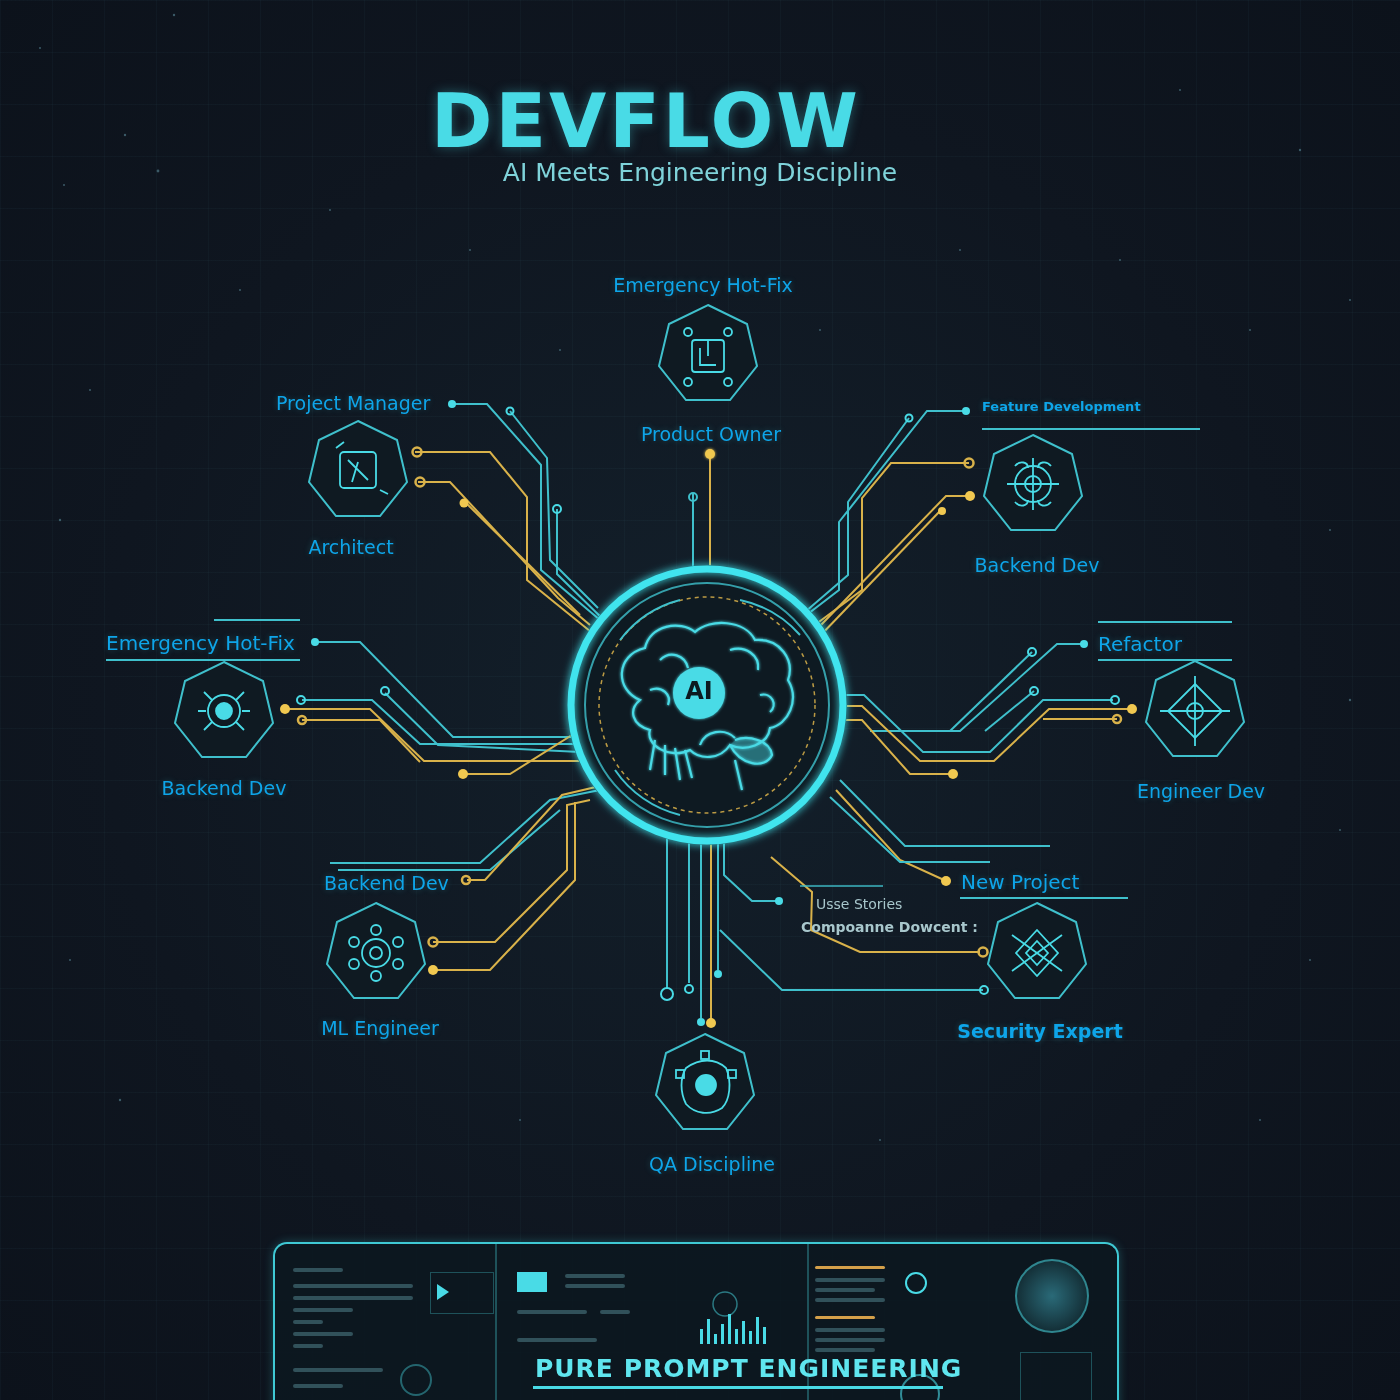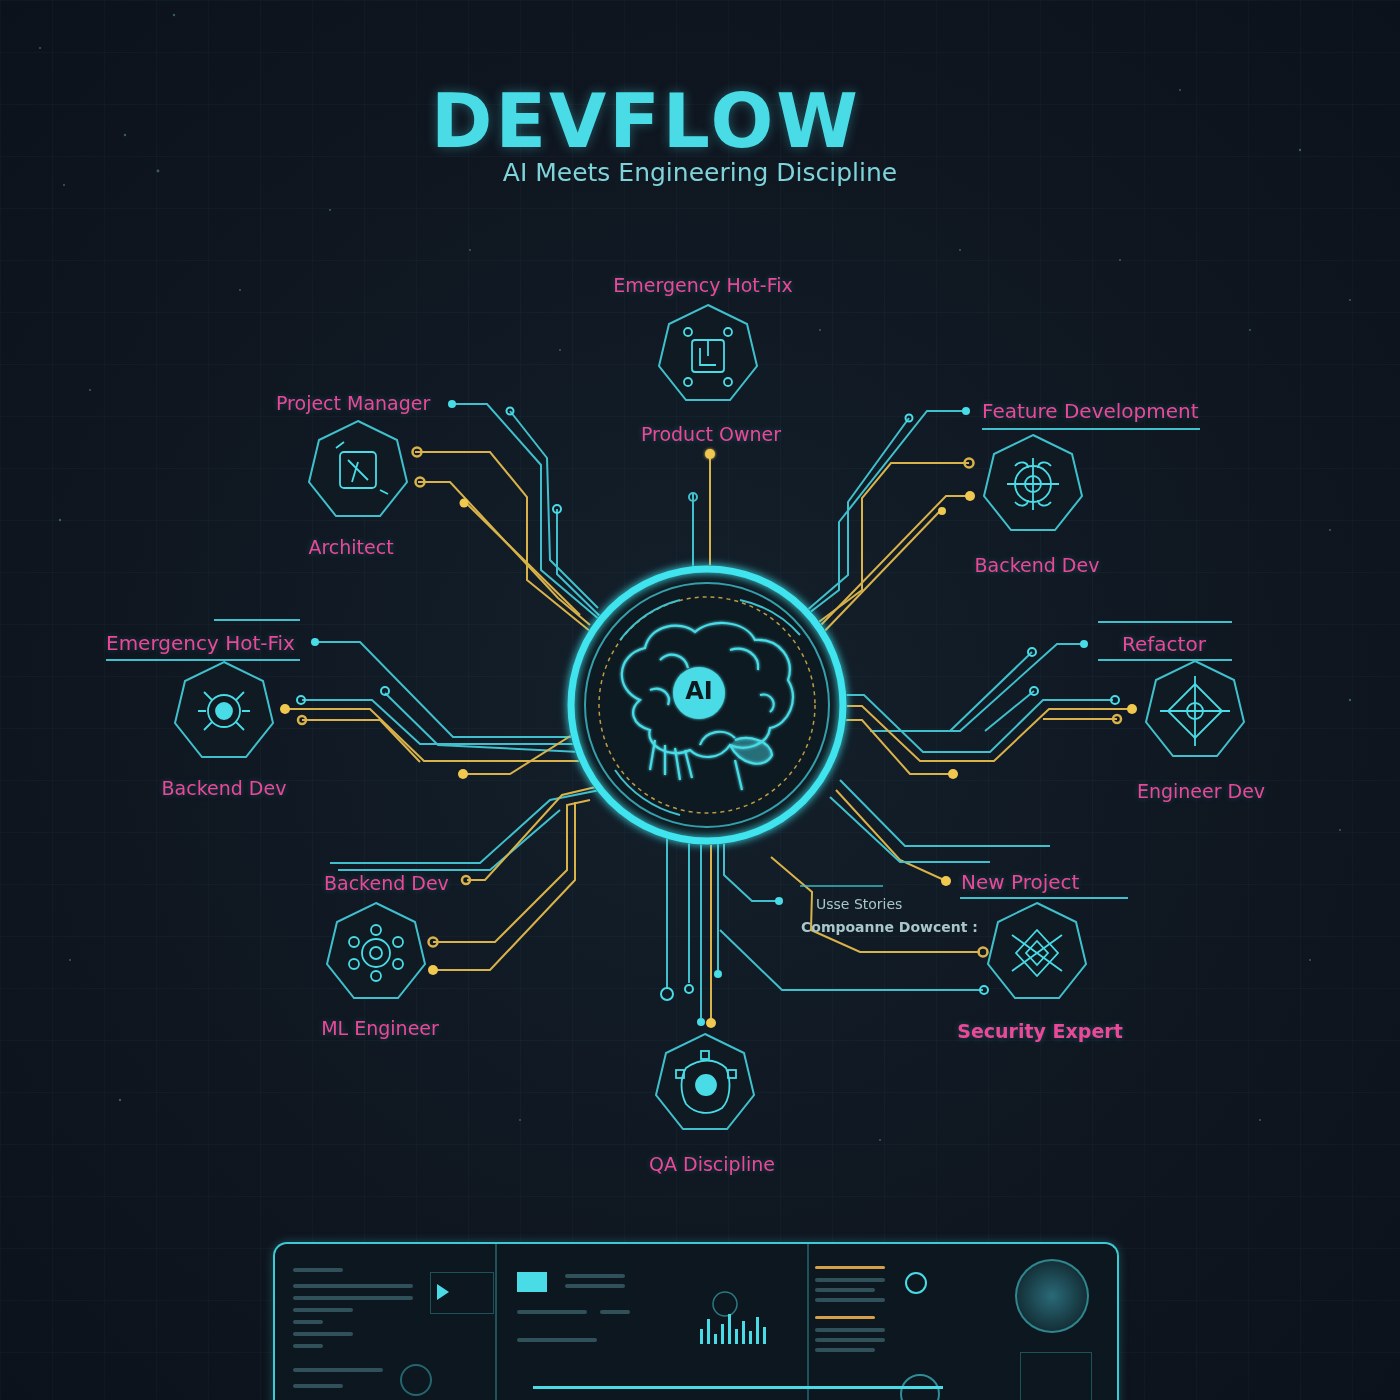--- a/index.html
+++ b/index.html
@@ -25,21 +25,21 @@
     font-size: 74px; letter-spacing: 3px;
     text-shadow: 0 0 12px rgba(73,219,230,0.35);
   }
   .subtitle {
     position: absolute; left: 0; width: 1400px; top: 158px;
     text-align: center; color: #7fd3da;
     font-size: 25px;
   }
   svg.diagram { position: absolute; left: 0; top: 0; }
   .lbl {
-    position: absolute; color: #ec4899; font-size: 19px; white-space: nowrap;
+    position: absolute; color: #0ea5e9; font-size: 19px; white-space: nowrap;
     text-shadow: 0 0 6px rgba(73,219,230,0.25);
   }
   .lbl.c { transform: translateX(-50%); }
   .small {
     position: absolute; color: #a8c7cc; font-size: 14px; white-space: nowrap;
   }
   .panel {
     position: absolute; left: 273px; top: 1242px; width: 842px; height: 180px;
     border: 2px solid #3fc9d4; border-radius: 14px; border-bottom: none;
     background: rgba(12,24,32,0.85);
@@ -310,27 +310,27 @@
 </svg>
 
 <div style="position:absolute; left:673px; top:677px; width:52px; text-align:center; color:#0c1a20; font-weight:bold; font-size:24px;">AI</div>
 
 <div class="lbl c" style="left:703px; top:274px;">Emergency Hot-Fix</div>
 <div class="lbl c" style="left:711px; top:423px;">Product Owner</div>
 
 <div class="lbl" style="left:276px; top:392px;">Project Manager</div>
 <div class="lbl c" style="left:351px; top:536px;">Architect</div>
 
-<div class="lbl" style="left:982px; top:399px; font-size:20px;">Feature Development</div>
+<div class="lbl" style="left:982px; top:399px; font-size:13px;font-weight:bold;">Feature Development</div>
 <div class="lbl c" style="left:1037px; top:554px;">Backend Dev</div>
 
 <div class="lbl" style="left:106px; top:631px; font-size:20px;">Emergency Hot-Fix</div>
 <div class="lbl c" style="left:224px; top:777px;">Backend Dev</div>
 
-<div class="lbl" style="left:1098px; top:632px; font-size:20px;margin-left:24px;">Refactor</div>
+<div class="lbl" style="left:1098px; top:632px; font-size:20px;">Refactor</div>
 <div class="lbl c" style="left:1201px; top:780px;">Engineer Dev</div>
 
 <div class="lbl" style="left:324px; top:872px;">Backend Dev</div>
 <div class="lbl c" style="left:380px; top:1017px;">ML Engineer</div>
 
 <div class="lbl" style="left:961px; top:870px; font-size:20px;">New Project</div>
 <div class="lbl c" style="left:1040px; top:1020px;font-weight:bold;">Security Expert</div>
 
 <div class="lbl c" style="left:712px; top:1153px;">QA Discipline</div>
 
@@ -382,14 +382,15 @@
   <div class="fake-text" style="left:540px; top:44px; width:60px;"></div>
   <div class="fake-text" style="left:540px; top:54px; width:70px;"></div>
   <div class="fake-text orange" style="left:540px; top:72px; width:60px;"></div>
   <div class="fake-text" style="left:540px; top:84px; width:70px;"></div>
   <div class="fake-text" style="left:540px; top:94px; width:70px;"></div>
   <div class="fake-text" style="left:540px; top:104px; width:60px;"></div>
   <div style="position:absolute; left:625px; top:130px; width:36px; height:36px; border-radius:50%; border:2px solid rgba(73,219,230,0.6);"></div>
   <div style="position:absolute; left:740px; top:15px; width:70px; height:70px; border-radius:50%; border:2px solid rgba(73,219,230,0.5); background:radial-gradient(circle, #2a6a78 0%, #143038 70%);"></div>
   <div style="position:absolute; left:745px; top:108px; width:70px; height:60px; border:1px solid rgba(73,219,230,0.3);"></div>
 
+  <div class="panel-title">PURE PROMPT ENGINEERING</div>
   <div class="panel-underline"></div>
 </div>
 
 </body></html>

